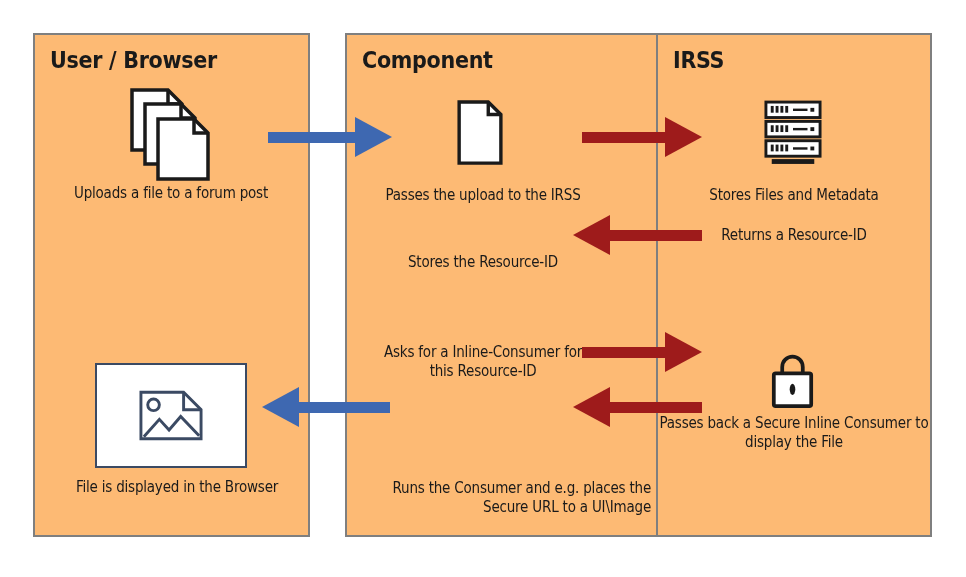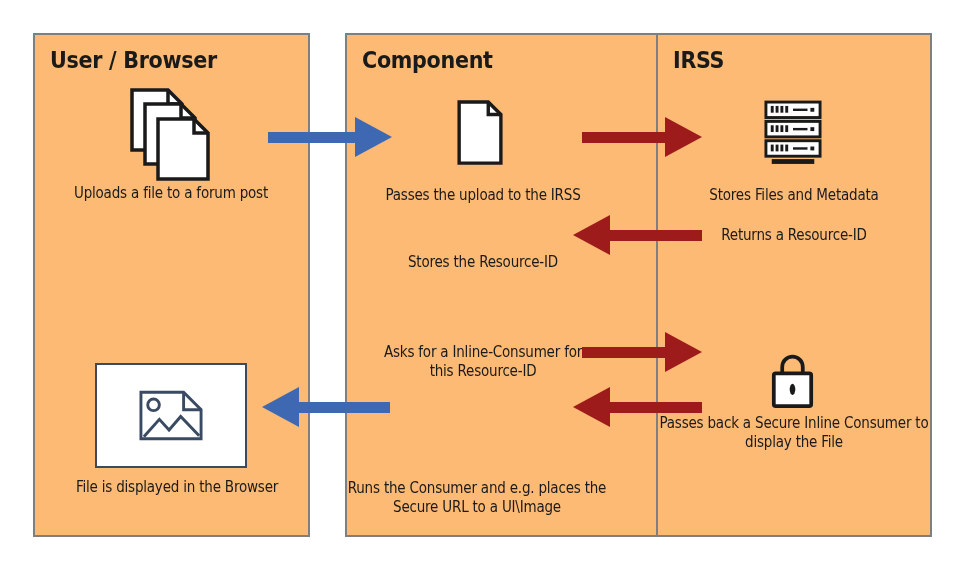--- a/index.html
+++ b/index.html
@@ -143,21 +143,21 @@
     </svg>
   </div>
 
   <div class="caption" style="left:21px;top:184px;width:300px;">Uploads a file to a forum post</div>
   <div class="caption" style="left:27px;top:478px;width:300px;">File is displayed in the Browser</div>
 
   <div class="caption" style="left:333px;top:186px;width:300px;">Passes the upload to the IRSS</div>
   <div class="caption" style="left:333px;top:253px;width:300px;">Stores the Resource-ID</div>
   <div class="caption" style="left:333px;top:343px;width:300px;">Asks for a Inline-Consumer for
 this Resource-ID</div>
-  <div class="caption" style="left:327px;top:479px;width:300px;">Runs the Consumer and e.g. places the
+  <div class="caption" style="left:351px;top:479px;width:300px;text-align:right;">Runs the Consumer and e.g. places the
 Secure URL to a UI\Image</div>
 
   <div class="caption" style="left:644px;top:186px;width:300px;">Stores Files and Metadata</div>
   <div class="caption" style="left:644px;top:226px;width:300px;">Returns a Resource-ID</div>
   <div class="caption" style="left:644px;top:414px;width:300px;text-align:center;">Passes back a Secure Inline Consumer to
 display the File</div>
 
   <div class="arrow right blue" style="left:268px;top:117px;width:124px;">
     <div class="shaft"></div>
       <div class="head"></div>

